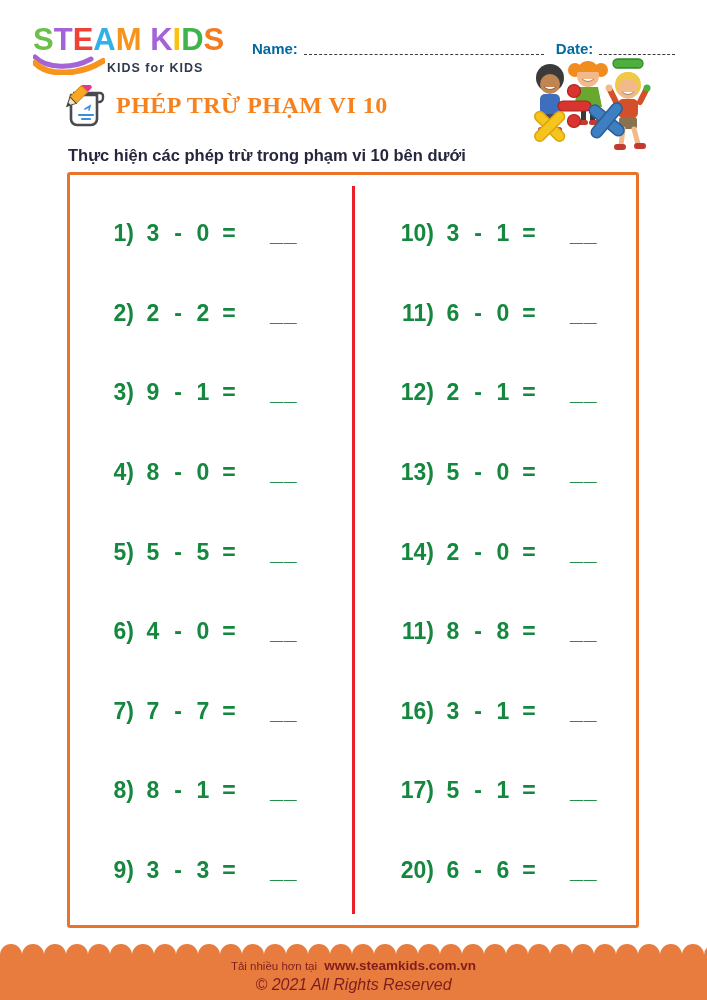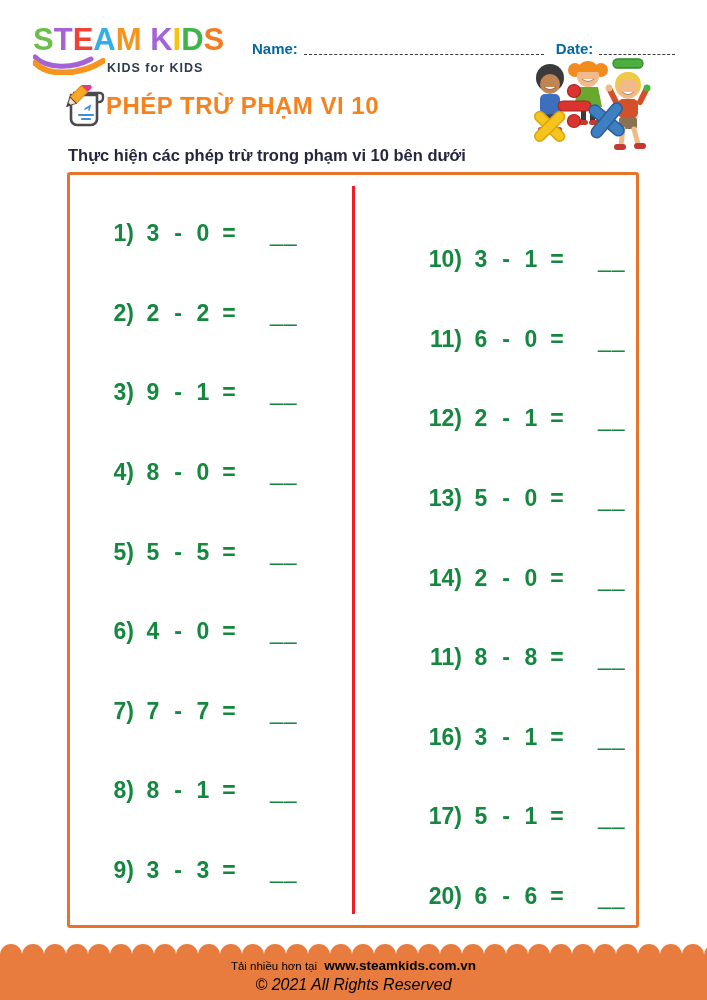--- a/index.html
+++ b/index.html
@@ -13,42 +13,42 @@
   .logo-sub{display:flex;align-items:flex-start;margin-top:-2px;}
   .logo-tagline{font-size:12.5px;font-weight:800;color:#2E3A4E;letter-spacing:1px;margin:8px 0 0 2px;}
   
   .namedate{position:absolute;left:252px;top:40px;display:flex;align-items:flex-end;font-size:15px;color:#0369a1;font-weight:600;}
   .dashline{display:inline-block;border-bottom:1.6px dashed #3c3c3c;height:14px;margin:0 0 2px 6px;}
   .dash-name{width:240px;}
   .dash-date{width:76px;}
   .nd-date{margin-left:12px;}
   
   .title-icon{position:absolute;left:63px;top:85px;}
-  .page-title{position:absolute;left:106px;top:92px;font-size:24px;font-weight:800;color:var(--title_orange);letter-spacing:0.5px;}
+  .page-title{position:absolute;left:116px;top:92px;font-size:24px;font-weight:800;color:var(--title_orange);letter-spacing:0.5px;font-family:Liberation Serif, serif;}
   .subtitle{position:absolute;left:68px;top:146px;font-size:16.5px;font-weight:700;color:var(--subtitle_navy);}
   
   .kids{position:absolute;left:512px;top:58px;}
   
   .sheet{position:absolute;left:67px;top:172px;width:566px;height:750px;border:3px solid var(--border_orange);border-radius:3px;}
   .divider{position:absolute;left:352px;top:186px;width:3px;height:728px;background:var(--divider_red);}
   .col{position:absolute;top:222px;height:660px;display:flex;flex-direction:column;justify-content:space-between;}
   .col-left{left:100px;width:240px;}
-  .col-right{left:416px;width:240px;margin-top:26px;}
+  .col-right{left:388px;width:240px;}
   .prob{display:flex;align-items:center;font-size:23px;font-weight:700;color:var(--problem_green);line-height:1;}
   .pnum{text-align:right;margin-right:8px;}
   .col-left  .pnum{width:34px;}
   .col-right .pnum{width:46px;}
   .pa,.pb{width:22px;text-align:center;}
   .pop{width:28px;text-align:center;}
   .peq{width:30px;text-align:center;}
-  .pblank{margin-left:26px;letter-spacing:1px;font-weight:400;}
+  .pblank{margin-left:26px;letter-spacing:1px;font-weight:700;}
   
   .footer{position:absolute;left:0;bottom:0;width:707px;height:57px;}
   .footer-scallop{display:block;}
-  .footer-band{width:707px;height:45px;background:var(--footer_orange);color:#000000;text-align:center;}
+  .footer-band{width:707px;height:45px;background:var(--footer_orange);color:#7f1d1d;text-align:center;}
   .footer-line1{padding-top:3px;font-size:11.5px;}
   .footer-url{font-size:13.5px;font-weight:700;margin-left:4px;}
   .footer-line2{font-size:16px;font-style:italic;margin-top:3px;}
 </style>
 </head>
 <body>
 
 <div class="page">
 
   <div class="logo">

